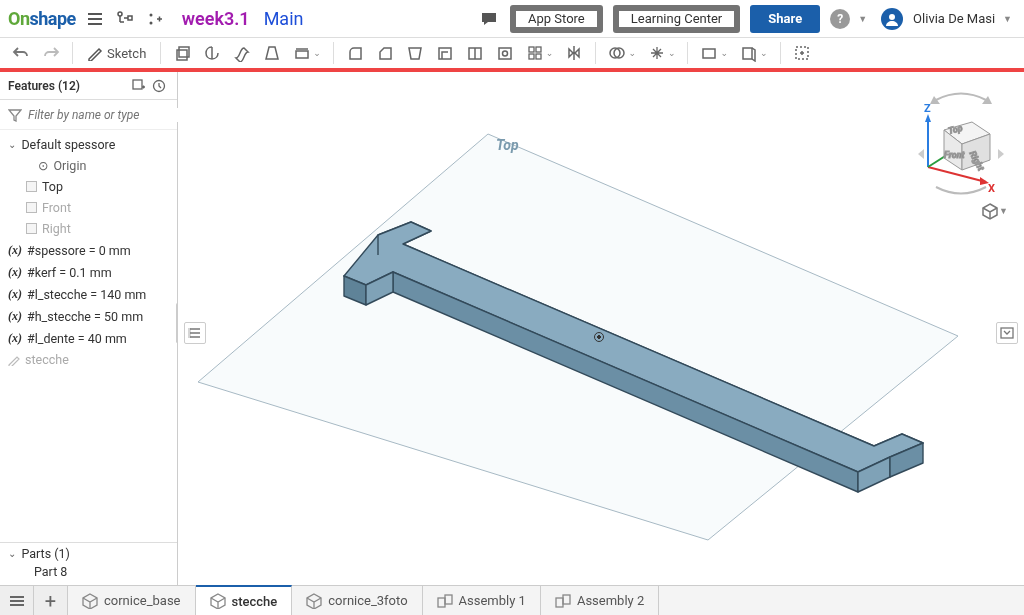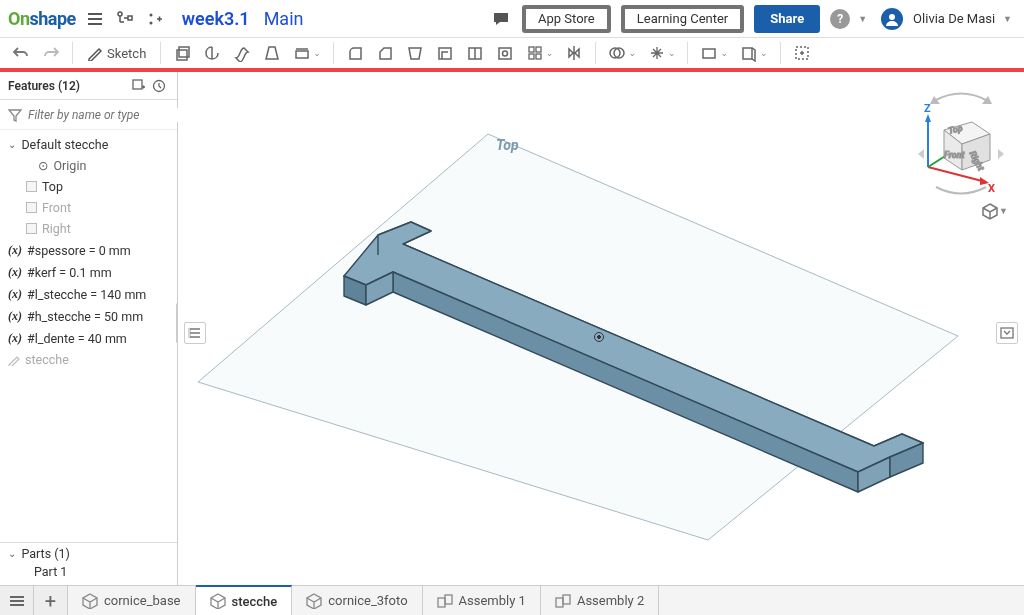--- a/index.html
+++ b/index.html
@@ -3,24 +3,24 @@
 <meta charset="utf-8">
 <style>
   * { box-sizing: border-box; margin: 0; padding: 0; font-family: -apple-system, BlinkMacSystemFont, "Segoe UI", Roboto, Helvetica, Arial, sans-serif; }
   body { width: 1024px; height: 615px; overflow: hidden; background: #fff; color: #333; font-size: 13px; }
   
   
   .header { height: 38px; display: flex; align-items: center; border-bottom: 1px solid #ddd; padding: 0 8px; gap: 8px; }
   .logo { font-weight: 700; font-size: 18px; color: #1b5faa; letter-spacing: -0.5px; }
   .logo .o { color: #5fa83a; }
   .header-icon { width: 22px; height: 22px; display: flex; align-items: center; justify-content: center; color: #666; cursor: pointer; }
-  .doc-title { font-size: 18px; font-weight: 600; color: #1d4ed8; margin-left: 8px; }
+  .doc-title { font-size: 18px; font-weight: 600; color: #a21caf; margin-left: 8px; }
   .doc-sub { font-size: 18px; color: #1d4ed8; margin-left: 6px; }
   .header-right { margin-left: auto; display: flex; align-items: center; gap: 10px; }
-  .btn { height: 28px; padding: 0 12px; border: 4px solid #737373; background: #fff; border-radius: 3px; font-size: 13px; color: #333; cursor: pointer; display: flex; align-items: center; }
+  .btn { height: 28px; padding: 0 12px; border: 6px solid #737373; background: #fff; border-radius: 3px; font-size: 13px; color: #333; cursor: pointer; display: flex; align-items: center; }
   .btn-primary { background: #1b5faa; color: #fff; border-color: #1b5faa; font-weight: 700; }
   .help-icon { width: 20px; height: 20px; border-radius: 50%; background: #999; color:#fff; display:flex; align-items:center; justify-content:center; font-size:12px; font-weight:bold;}
   .avatar { width: 22px; height: 22px; border-radius: 50%; background: #1b5faa; display:inline-flex; align-items:center; justify-content:center;}
   .avatar svg{fill:#fff;}
   .username { font-size: 13px; color: #333; }
   
   
   .toolbar { height: 34px; display: flex; align-items: center; border-bottom: 4px solid #ef4444; padding: 0 8px; gap: 4px; background:#fff;}
   .tb-btn { width: 26px; height: 26px; display: flex; align-items: center; justify-content: center; color: #666; cursor: pointer; border-radius:3px;}
   .tb-sep { width: 1px; height: 22px; background: #ddd; margin: 0 4px; }
@@ -290,21 +290,21 @@
       <span>
           <svg width="14" height="14" viewBox="0 0 14 14">
             <path d="M1 2h12L8 8v5l-2-1V8z" fill="none" stroke="#888" stroke-width="1.3"></path>
           </svg>
         </span>
       <input placeholder="Filter by name or type" style="">
     </div>
     <div class="tree">
       <div class="tree-item">
           <span class="chevd">⌄</span>
-          <span>Default stecche</span>
+          <span>Default spessore</span>
         </div>
       <div class="tree-item sub2">
           <span>⊙</span>
           <span>Origin</span>
         </div>
       <div class="tree-item sub">
           <span class="plane-ico"></span>
           <span>Top</span>
         </div>
       <div class="tree-item sub" style="color:#aaa;">
@@ -342,21 +342,21 @@
             </svg>
           </span>
           <span>stecche</span>
         </div>
     </div>
     <div class="sb-bottom">
       <div class="hdr">
           <span class="chevd">⌄</span>
           <span>Parts (1)</span>
         </div>
-      <div class="part">Part 1</div>
+      <div class="part">Part 8</div>
     </div>
     <div class="resizer"></div>
   </div>
 
   <div class="canvas">
     <svg class="scene" viewBox="0 0 846 513">
 
       <polygon points="310,62 780,264 530,468 20,310" fill="#f2f7fa" fill-opacity="0.5" stroke="#a7b9c4" stroke-width="1"></polygon>
       <text x="318" y="78" fill="#7a9aad" font-size="14" font-style="italic" font-weight="bold">Top</text>
 

